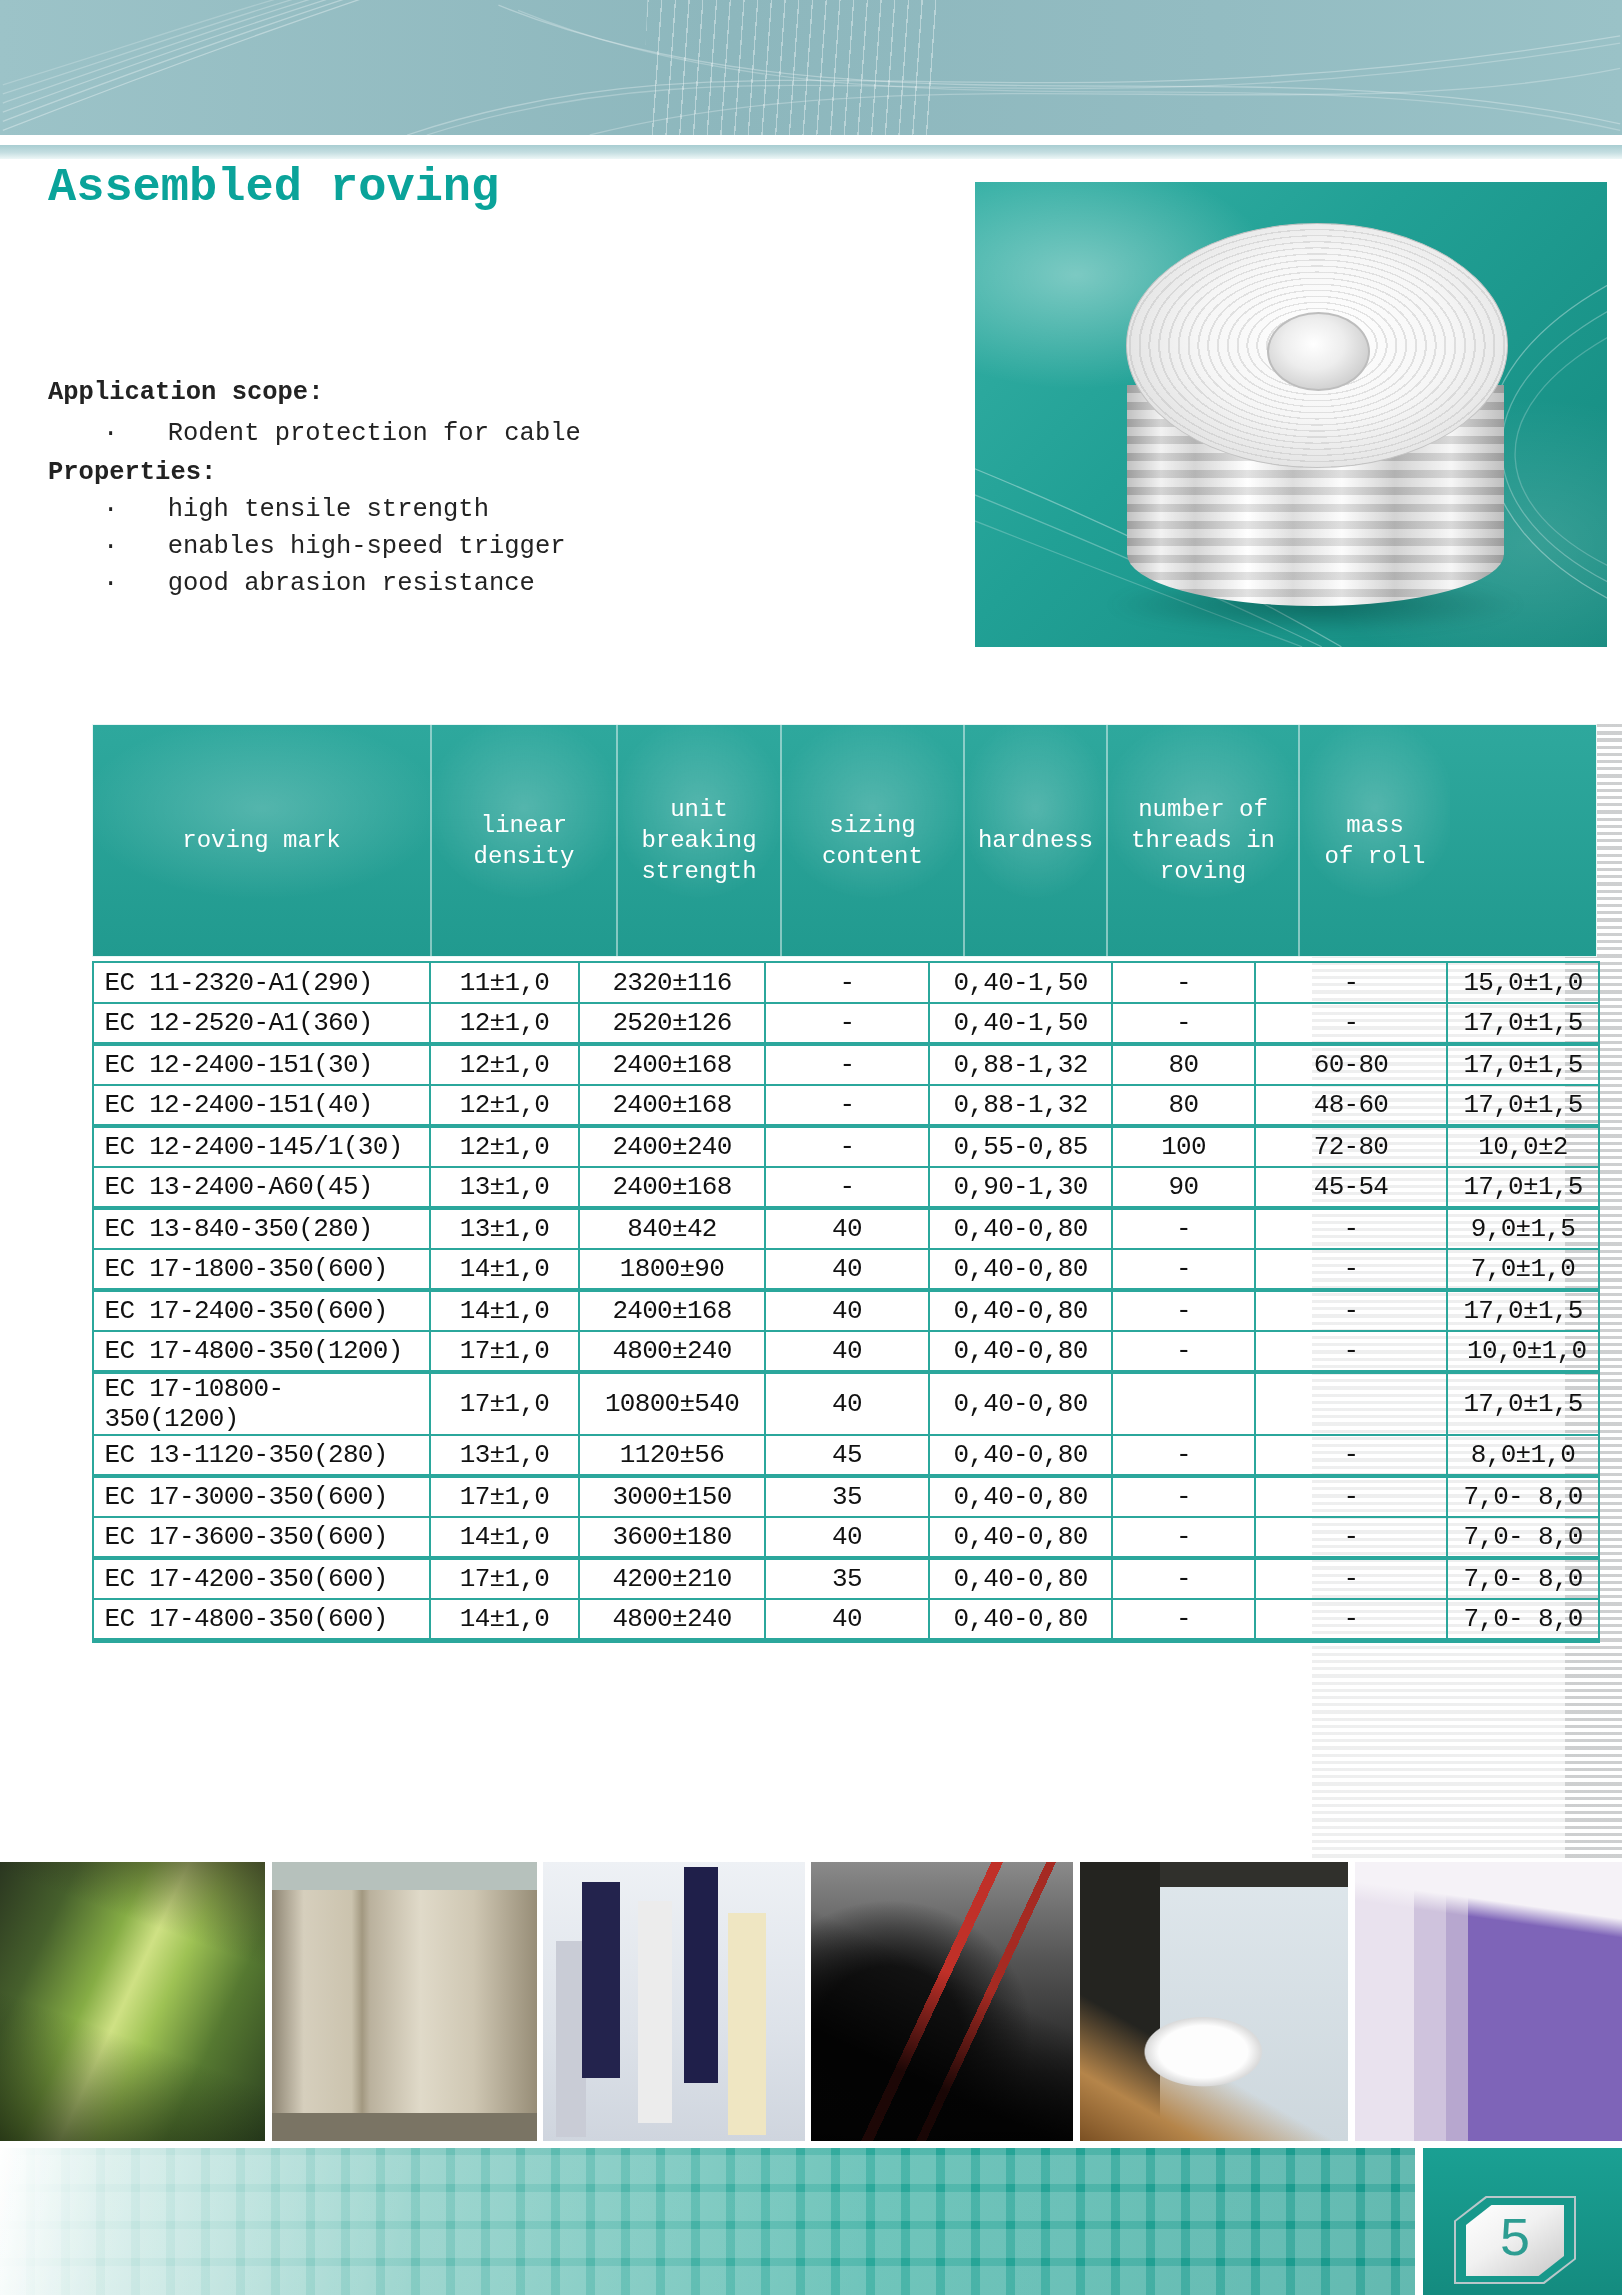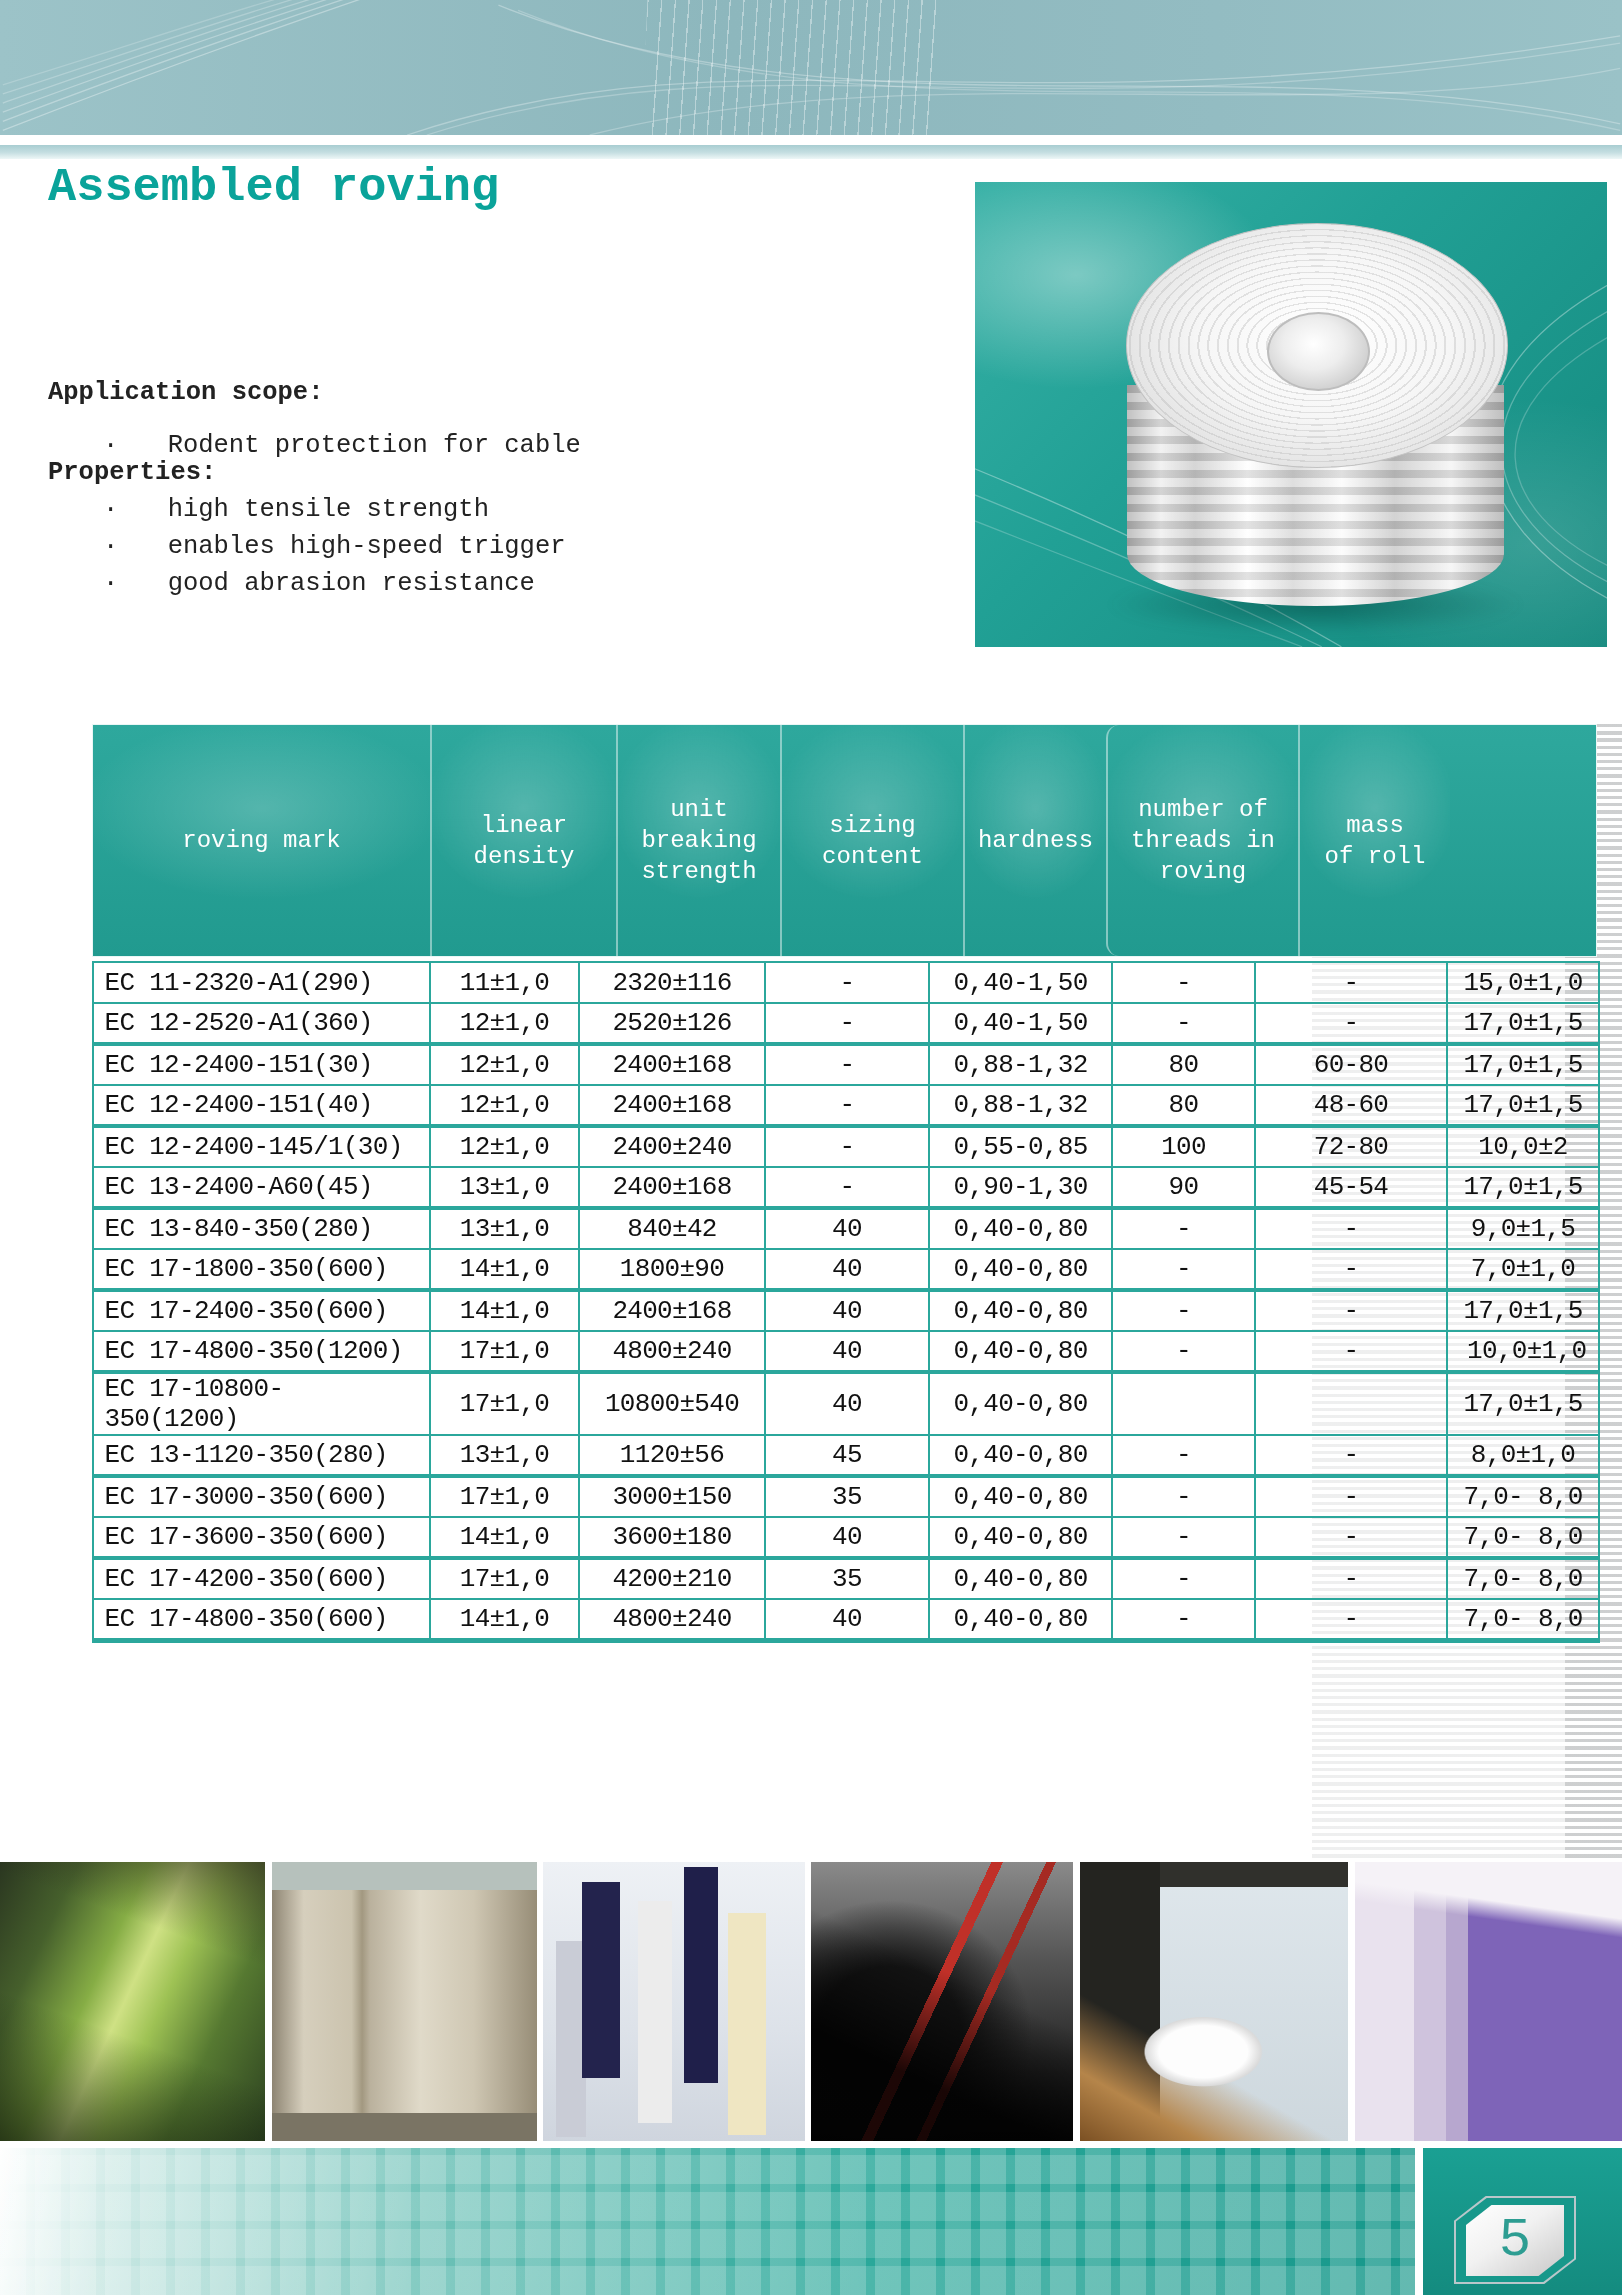--- a/index.html
+++ b/index.html
@@ -19,21 +19,21 @@
 
   
   .page-title{position:absolute;left:48px;top:164px;font-size:47px;font-weight:bold;color:#0aa39a;line-height:1;}
   .intro{position:absolute;left:48px;top:229px;width:916px;font-size:25.5px;line-height:37px;white-space:pre-line;color:#222;}
   .sec-heading{position:absolute;left:48px;font-size:25.5px;font-weight:bold;color:#222;}
   .app-heading{top:378px;}
   .props-heading{top:458px;}
   .bullet{position:absolute;left:103px;font-size:25.5px;color:#222;}
   .bullet .dot{display:inline-block;font-size:25.5px;}
   .bullet .txt{margin-left:34px;}
-  .b-rodent{top:431px;} .b-p1{top:495px;} .b-p2{top:532px;} .b-p3{top:569px;}
+  .b-rodent{top:419px;} .b-p1{top:495px;} .b-p2{top:532px;} .b-p3{top:569px;}
 
   
   .product-panel{position:absolute;left:975px;top:182px;width:632px;height:465px;overflow:hidden;
     background:
       radial-gradient(ellipse 45% 35% at 16% 20%, rgba(255,255,255,.38), rgba(255,255,255,0) 70%),
       radial-gradient(ellipse 50% 45% at 88% 78%, rgba(255,255,255,.14), rgba(255,255,255,0) 70%),
       linear-gradient(135deg,#35b0a5 0%,#21a095 40%,#14897e 100%);}
   .product-panel svg{position:absolute;left:0;top:0;}
   .spool-shadow{position:absolute;left:131px;top:393px;width:419px;height:59px;border-radius:50%;
     background:radial-gradient(ellipse,rgba(0,55,50,.45),rgba(0,55,50,0) 70%);filter:blur(5.2px);}
@@ -194,21 +194,21 @@
   <div class="thead">
       <div class="hcell" style="width: 337px;">roving mark</div>
       <div class="hcell" style="width: 186px;">linear
 density</div>
       <div class="hcell" style="width: 164px;">unit
 breaking
 strength</div>
       <div class="hcell" style="width: 183px;">sizing
 content</div>
       <div class="hcell" style="width: 143px;">hardness</div>
-      <div class="hcell" style="width: 192px; border-radius: 13px;">number of
+      <div class="hcell" style="width: 192px;">number of
 threads in
 roving</div>
       <div class="hcell" style="width: 152px;">mass
 of roll</div>
     </div>
 
   <div class="tbl">
     <table>
       <tbody>
           <tr>

